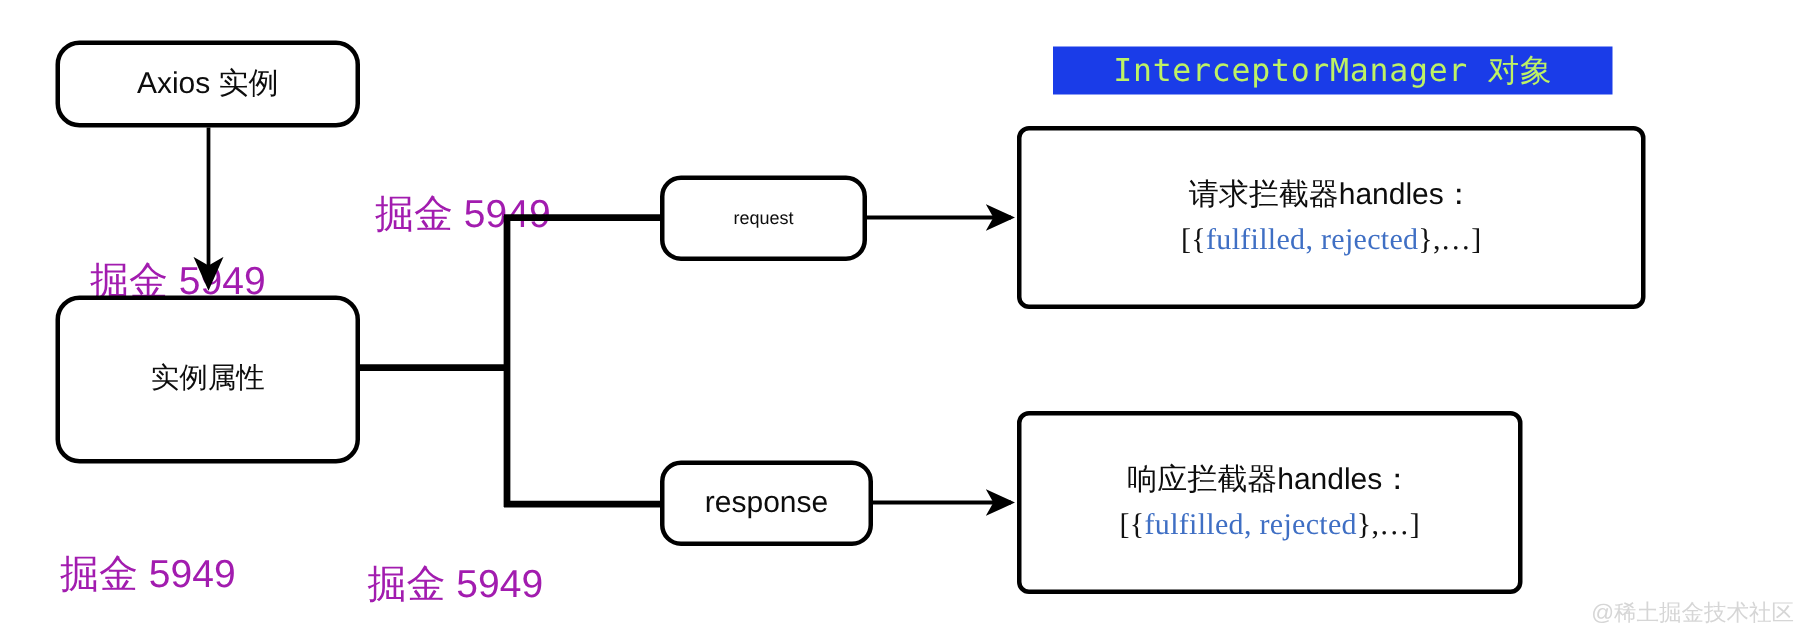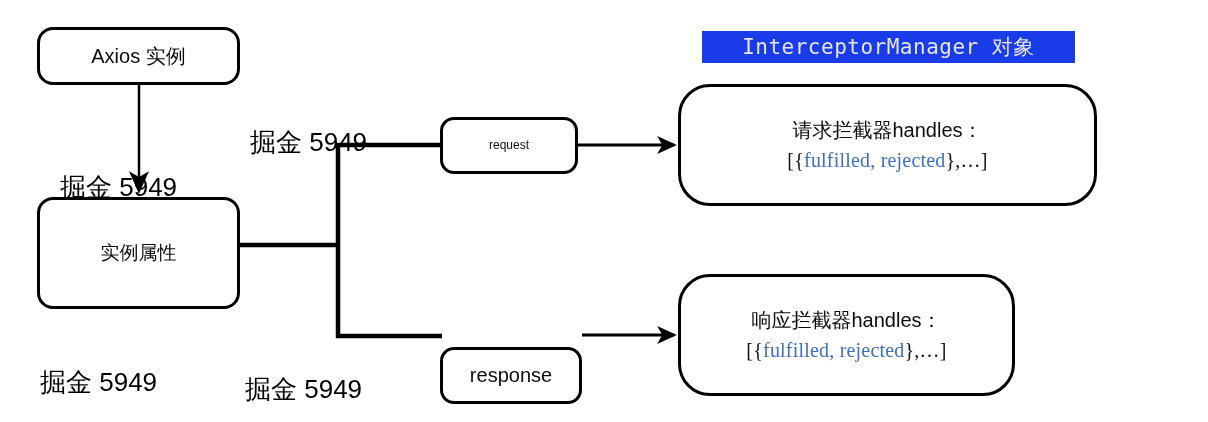--- a/index.html
+++ b/index.html
@@ -14,21 +14,21 @@
     background: #ffffff;
     overflow: hidden;
     font-family: "Liberation Sans", sans-serif;
   }
 
   
   .node {
     position: absolute;
     box-sizing: border-box;
     border: 3px solid #000000;
-    border-radius: 32px;
+    border-radius: 8px;
     background: #ffffff;
     display: flex;
     flex-direction: column;
     align-items: center;
     justify-content: center;
     text-align: center;
     color: #0d0d0d;
     z-index: 3;
   }
   .node .line {
@@ -50,21 +50,20 @@
   }
   #node-request {
     left: 440px; top: 117px; width: 138px; height: 57px;
     border-radius: 14px;
     font-size: 12px;
   }
   #node-response {
     left: 440px; top: 307px; width: 142px; height: 57px;
     border-radius: 14px;
     font-size: 20px;
-    margin-top: 40px;
   }
   #node-request-handles {
     left: 678px; top: 84px; width: 419px; height: 122px;
     font-size: 20px;
   }
   #node-response-handles {
     left: 678px; top: 274px; width: 337px; height: 122px;
     font-size: 20px;
   }
 
@@ -76,21 +75,21 @@
   }
   .code .kw { color: #3f6fc4; }
   .code .pl { color: #111111; }
 
   
   #banner {
     position: absolute;
     left: 702px; top: 31px;
     width: 373px; height: 32px;
     background: #1a3ce8;
-    color: #e5e5e5;
+    color: #bef264;
     display: flex;
     align-items: center;
     justify-content: center;
     font-family: "DejaVu Sans Mono", "Liberation Mono", monospace;
     font-size: 21px;
     letter-spacing: 0.5px;
     white-space: nowrap;
     z-index: 4;
   }
 
@@ -98,21 +97,21 @@
   #wires {
     position: absolute;
     left: 0; top: 0;
     width: 1208px; height: 422px;
     z-index: 1;
   }
 
   
   .wm {
     position: absolute;
-    color: #000000;
+    color: #a21caf;
     font-size: 26px;
     white-space: nowrap;
     user-select: none;
     z-index: 0;
   }
   #wm-credit {
     position: absolute;
     right: 12px; bottom: 4px;
     color: #d6d6d6;
     font-size: 15px;
@@ -176,14 +175,15 @@
   <div class="node" id="node-request-handles">
     <span class="line">请求拦截器handles：</span>
     <span class="line code"><span class="pl">[{</span><span class="kw">fulfilled</span><span class="kw">, </span><span class="kw">rejected</span><span class="pl">},…]</span></span>
   </div>
 
   <div class="node" id="node-response-handles">
     <span class="line">响应拦截器handles：</span>
     <span class="line code"><span class="pl">[{</span><span class="kw">fulfilled</span><span class="kw">, </span><span class="kw">rejected</span><span class="pl">},…]</span></span>
   </div>
 
+  <div id="wm-credit">@稀土掘金技术社区</div>
 
 </div>
 
 </body></html>

